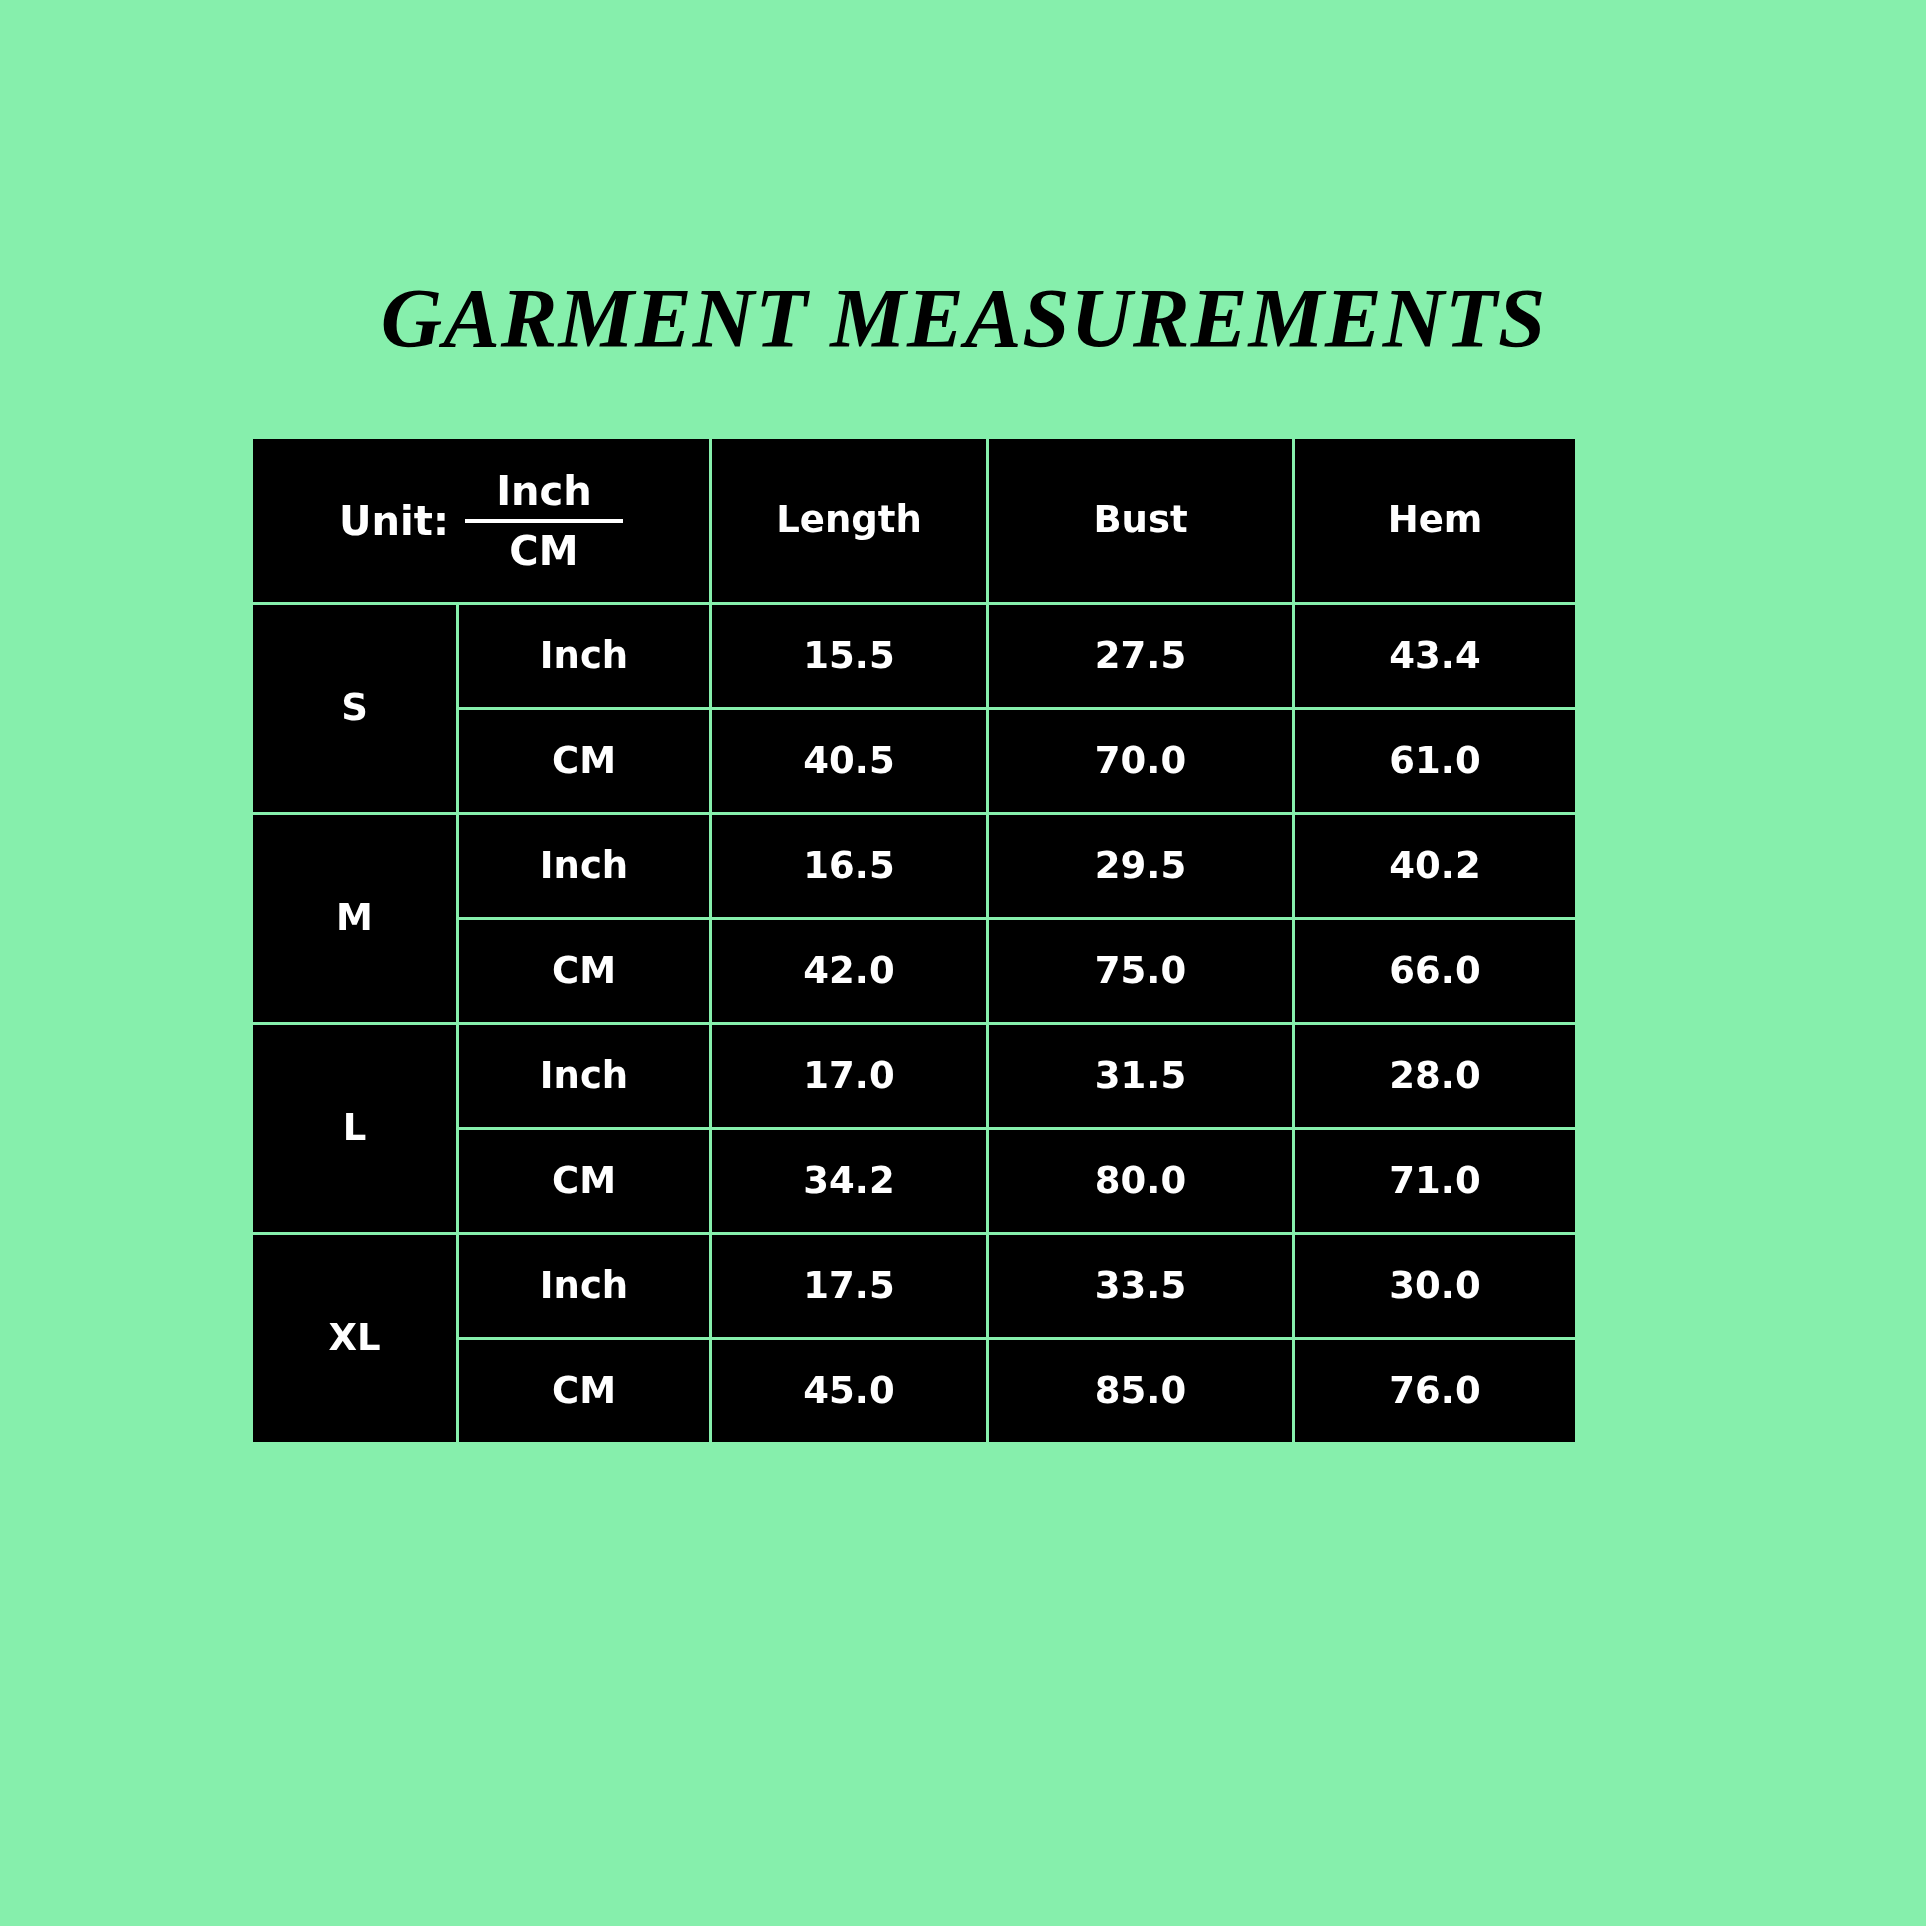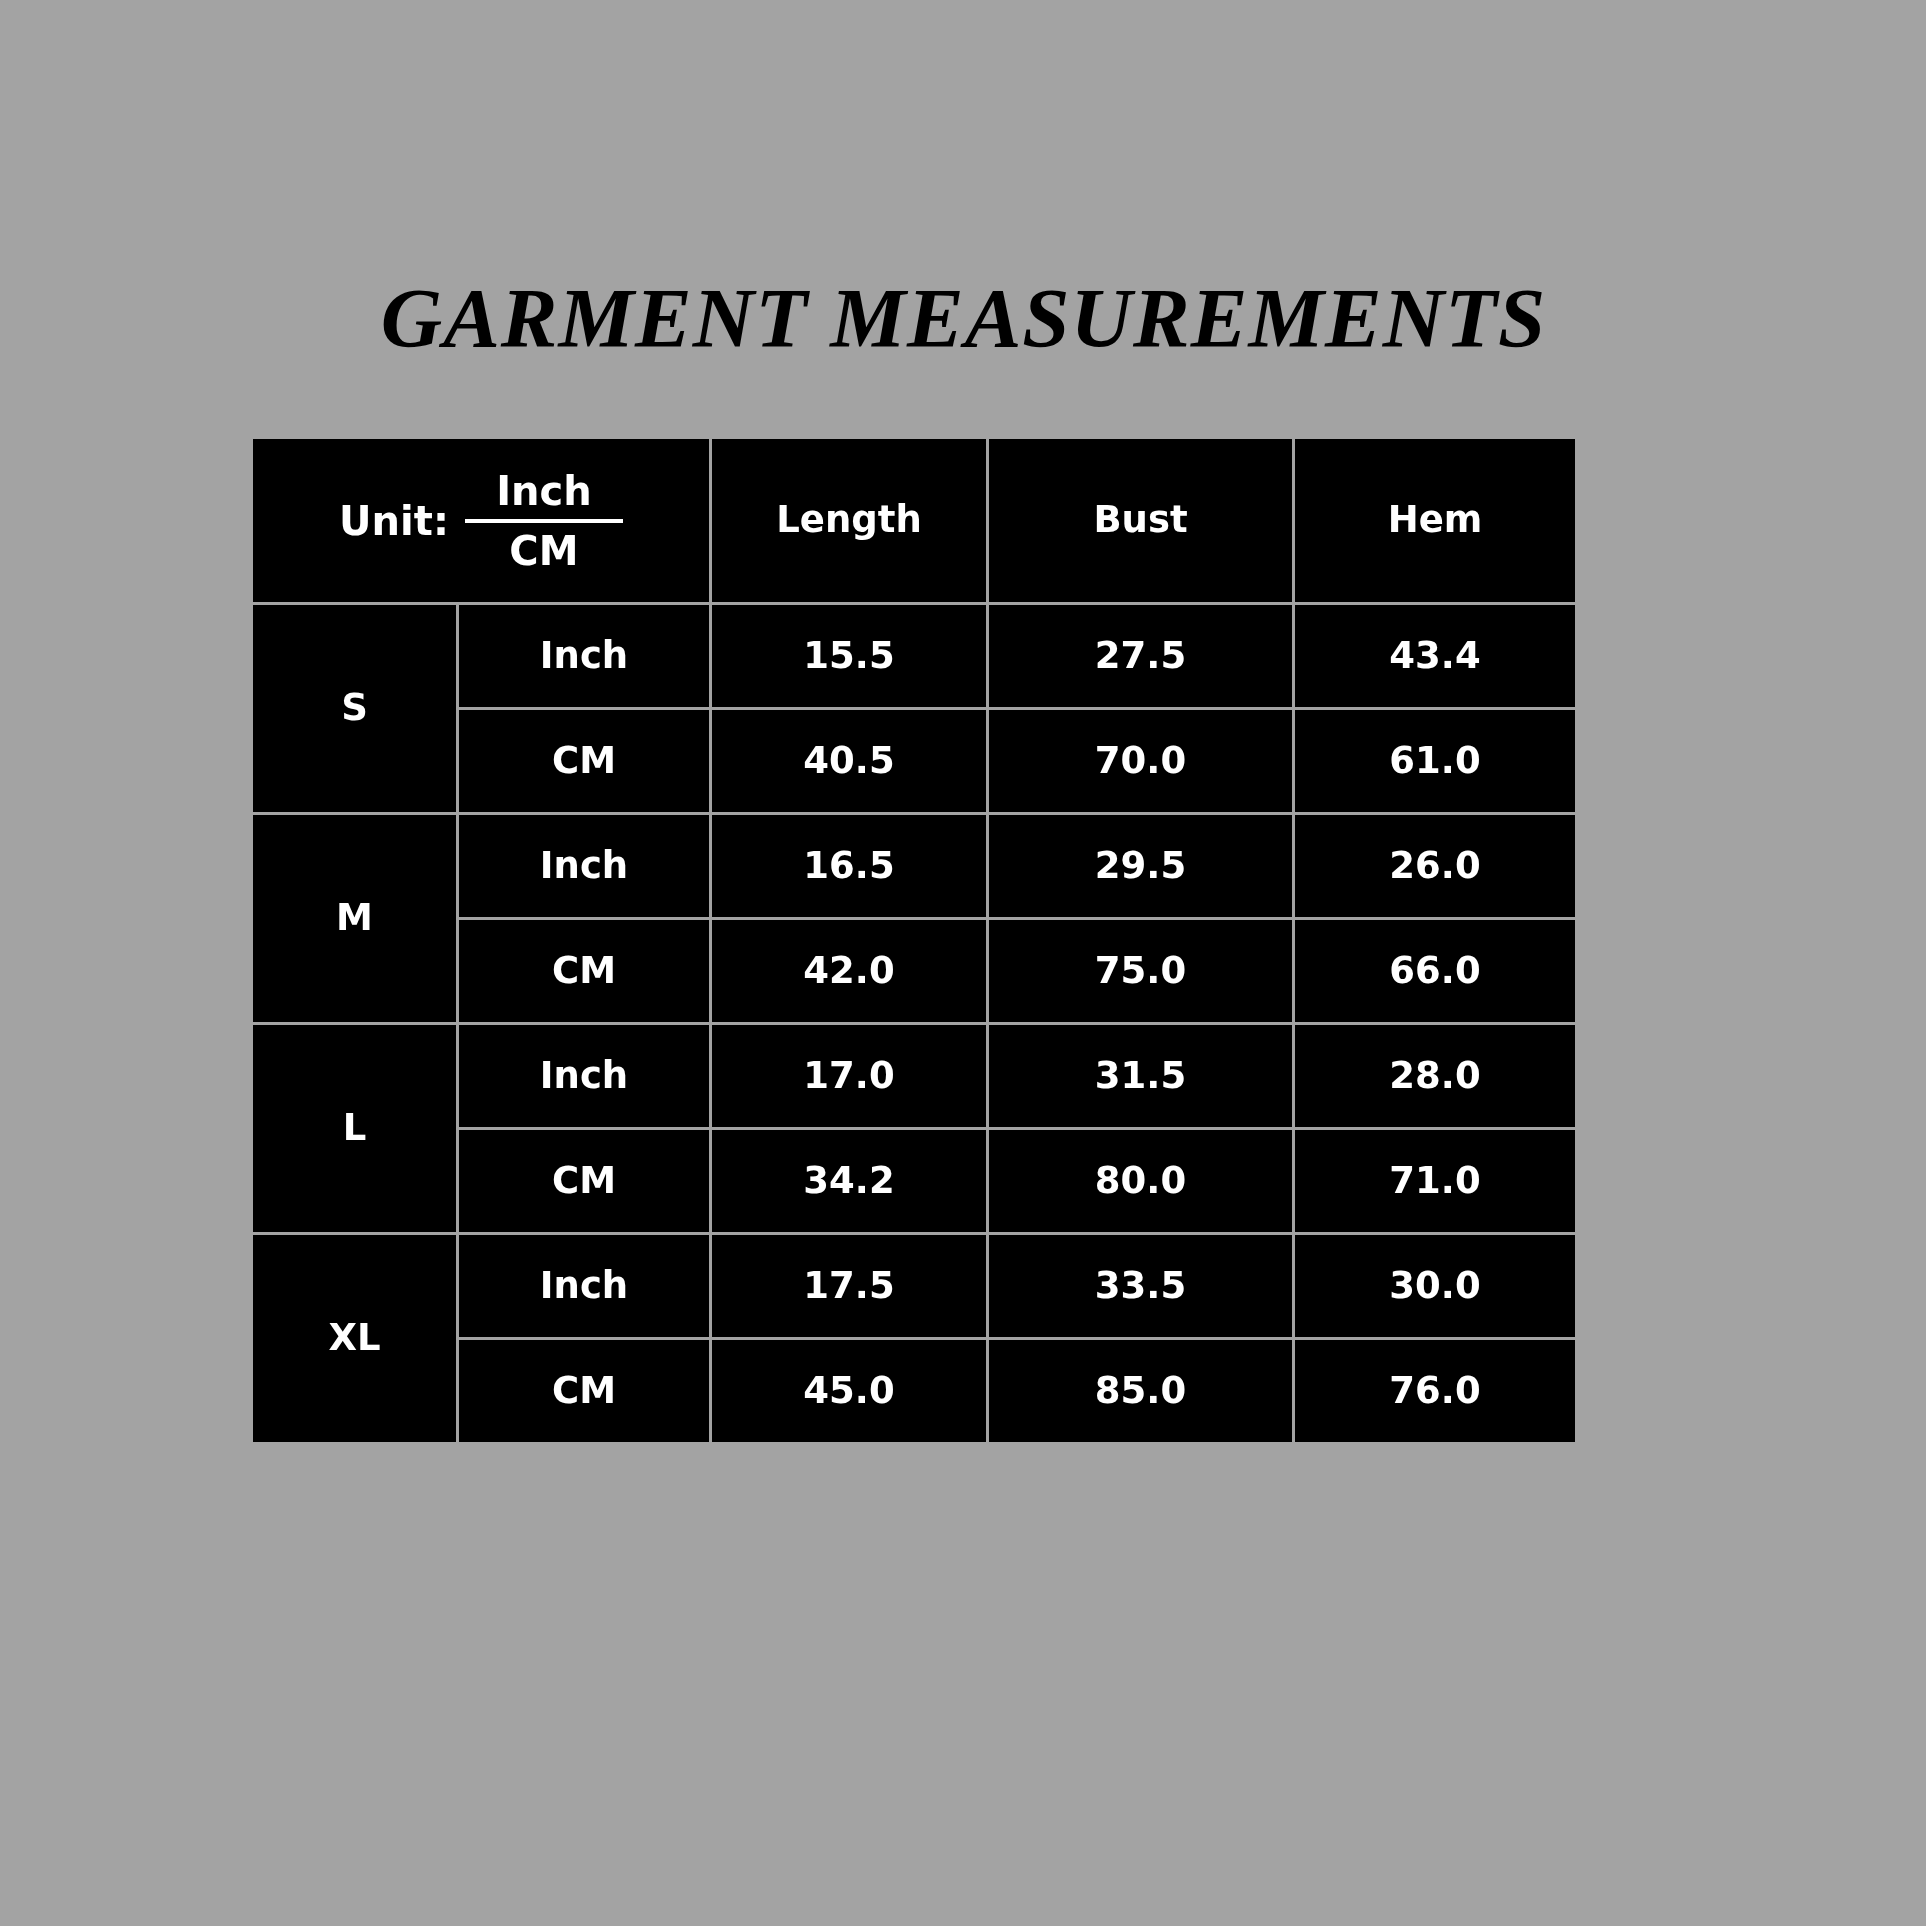--- a/index.html
+++ b/index.html
@@ -10,21 +10,21 @@
   body {
     width: 1927px;
     height: 1927px;
     font-family: "DejaVu Sans", sans-serif;
     -webkit-font-smoothing: antialiased;
   }
   .page {
     position: relative;
     width: 1927px;
     height: 1927px;
-    background: #a3a3a3;
+    background: #86efac;
     overflow: hidden;
   }
 
   
   .title {
     position: absolute;
     left: 0;
     right: 0;
     top: 269px;
     text-align: center;
@@ -178,21 +178,21 @@
           <td class="val">40.5</td>
           <td class="val">70.0</td>
           <td class="val">61.0</td>
         </tr>
 
         <tr>
           <td class="sizecell" rowspan="2">M</td>
           <td>Inch</td>
           <td class="val">16.5</td>
           <td class="val">29.5</td>
-          <td class="val">26.0</td>
+          <td class="val">40.2</td>
         </tr>
         <tr>
           <td>CM</td>
           <td class="val">42.0</td>
           <td class="val">75.0</td>
           <td class="val">66.0</td>
         </tr>
 
         <tr>
           <td class="sizecell" rowspan="2">L</td>

